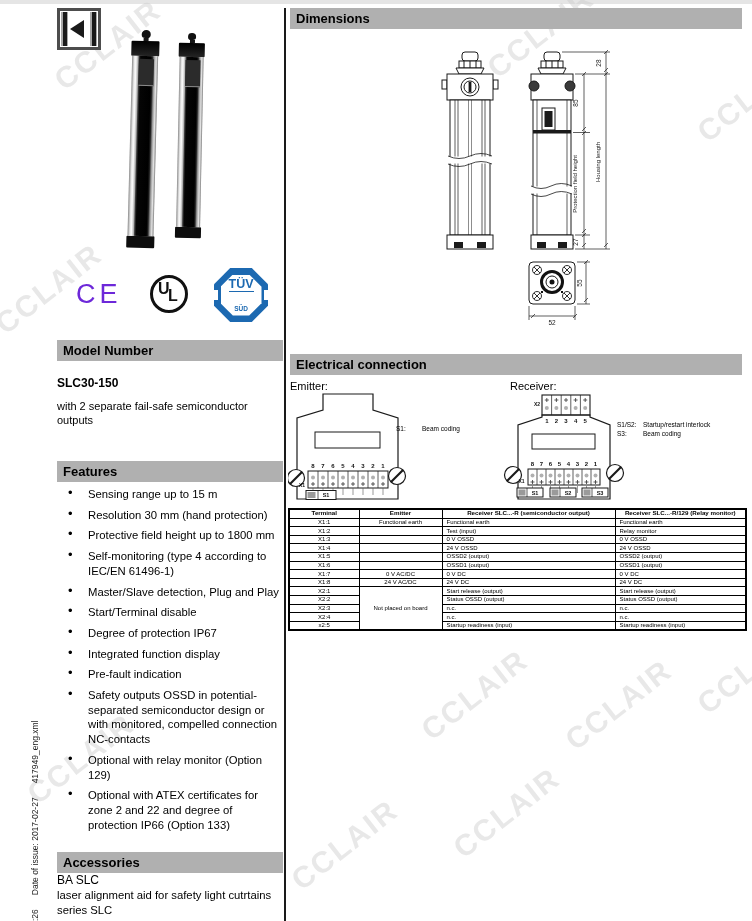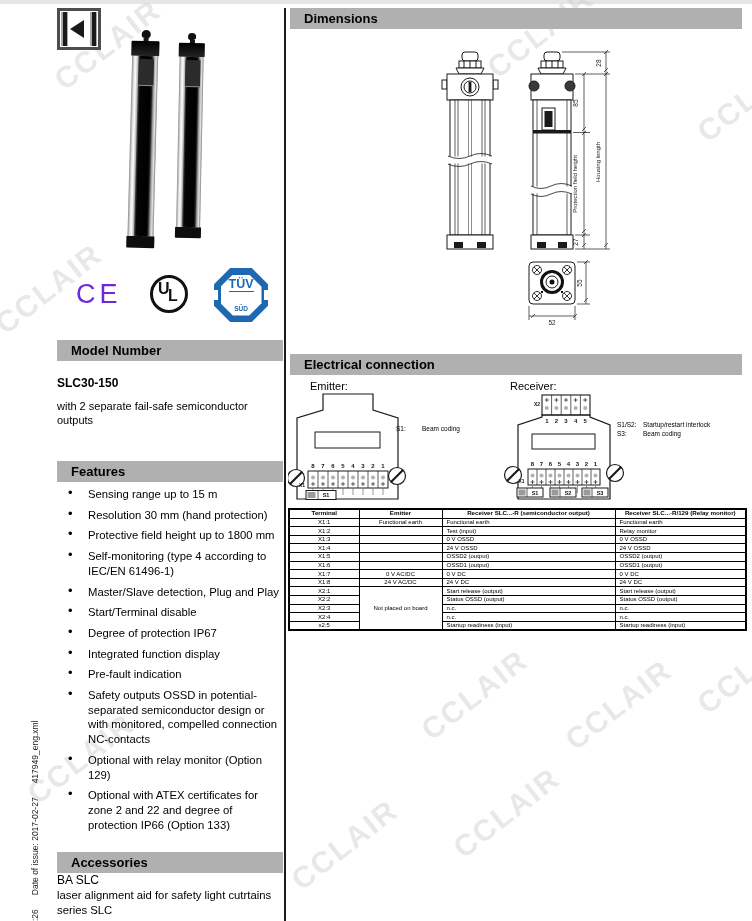--- a/index.html
+++ b/index.html
@@ -1,21 +1,21 @@
 <!DOCTYPE html>
 <html><head>
 <meta charset="utf-8">
 <style>
   html,body{margin:0;padding:0;background:#fff;}
   .page{position:relative;width:752px;height:921px;background:#fff;overflow:hidden;
         font-family:"Liberation Sans",sans-serif;color:#000;}
   .topstrip{position:absolute;left:0;top:0;width:752px;height:4px;background:#e5e5e5;}
   .divider{position:absolute;left:284px;top:8px;width:1.5px;height:913px;background:#1a1a1a;}
   .bar{position:absolute;background:#b0b0b0;height:21px;font-weight:bold;font-size:13px;
-       line-height:21px;padding-left:14px;box-sizing:border-box;}
+       line-height:21px;padding-left:6px;box-sizing:border-box;}
   .bar-left{left:57px;width:226px;}
   .bar-right{left:290px;width:452px;}
   .wm{position:absolute;font-weight:bold;font-size:30px;letter-spacing:2px;
       color:rgba(200,200,200,0.42);transform:rotate(-38deg);pointer-events:none;}
   .margin-text{position:absolute;left:30px;top:921px;transform-origin:0 0;
       transform:rotate(-90deg);font-size:8.5px;color:#222;white-space:nowrap;width:240px;}
   .margin-text span{margin-right:14px;}
   
   .nav-icon{position:absolute;left:57px;top:8px;width:38px;height:36px;border:3px solid #4d4d4d;
       background:#fff;}
@@ -268,21 +268,21 @@
       <path d="M294,224 l4,-4 M294,262 l4,-4 M241,278 l4,-4 M283,278 l4,-4"></path>
     </g>
     <g fill="#1a1a1a" font-size="6.5">
       <text x="292" y="243" text-anchor="middle" transform="rotate(-90 292 243)">55</text>
       <text x="262" y="285" text-anchor="middle">52</text>
     </g>
   </svg>
 
   <div class="bar bar-right" style="top:354px;">Electrical connection</div>
 
-  <div class="elabel" style="left:290px;top:380px;margin-left:20px;">Emitter:</div>
+  <div class="elabel" style="left:290px;top:380px;">Emitter:</div>
   <div class="elabel" style="left:510px;top:380px;">Receiver:</div>
 
   <svg style="position:absolute;left:288px;top:392px;" width="170" height="112" viewBox="0 0 170 112">
     <defs>
       <g id="tc">
         <circle cx="0" cy="6.5" r="2" fill="#b0b0b0" stroke="none"></circle>
         <path d="M-2,13 h4 M0,11 v4" stroke="#333" stroke-width="0.8" fill="none"></path>
         <line x1="0" y1="17" x2="0" y2="24" stroke="#555" stroke-width="0.6"></line>
       </g>
       <g id="scr">

